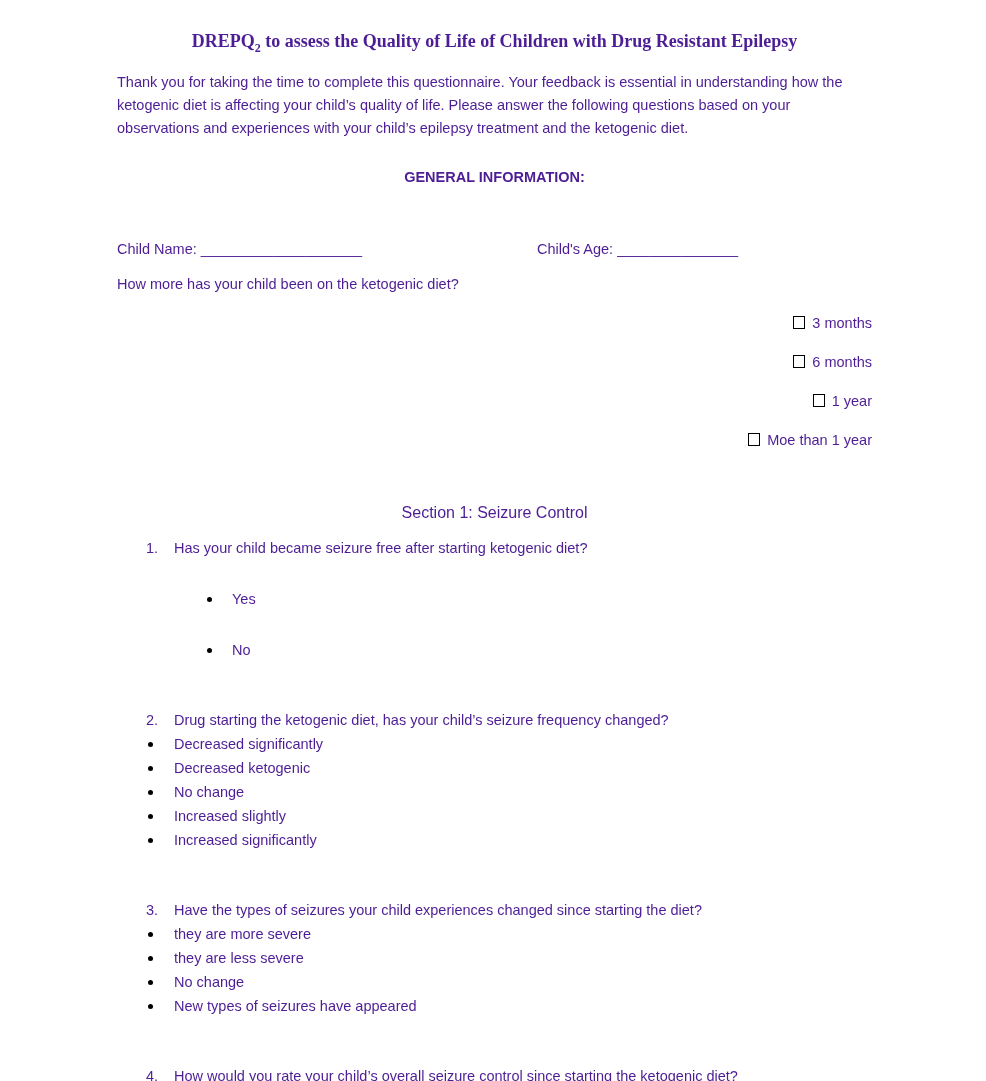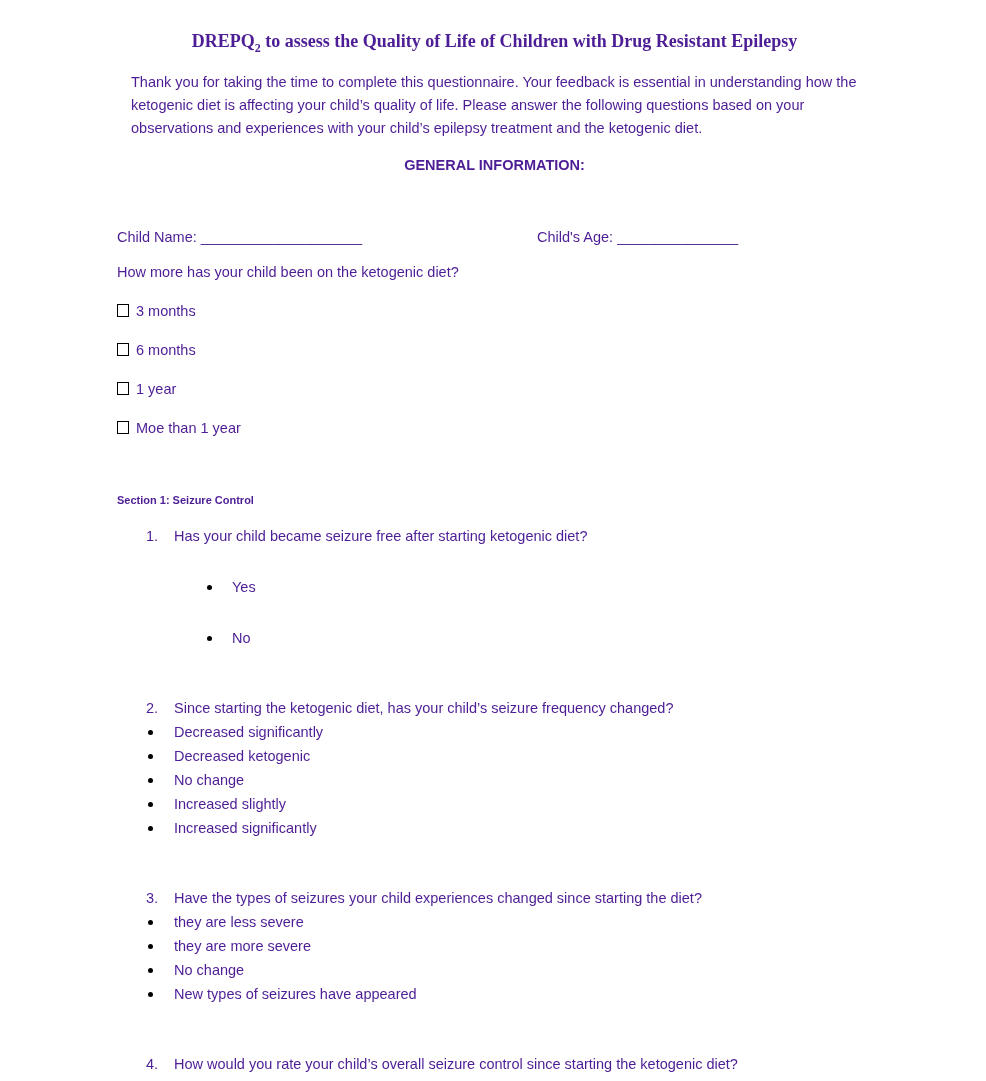--- a/index.html
+++ b/index.html
@@ -18,48 +18,49 @@
   }
   .title {
     font-family: "Liberation Serif", "DejaVu Serif", serif;
     font-size: 18px;
     font-weight: bold;
     text-align: center;
     line-height: 22px;
     margin: 0 0 19px 0;
   }
   .title sub { font-size: 12px; line-height: 0; }
-  .intro { margin: 14px; }
+  .intro { margin: 0; }
   .general-heading {
     font-size: 14.5px;
     font-weight: bold;
     text-align: center;
-    margin: 8px 0 0 0;
+    margin: 26px 0 0 0;
     line-height: 23px;
   }
   .name-age-row { display: flex; margin-top: 49px; }
   .field.name-field { width: 420px; flex-shrink: 0; }
   .blank-line { letter-spacing: 0; white-space: pre; }
   .duration-question { margin: 12px 0 0 0; }
-  .duration-options { margin: 0; }
+  .duration-options { margin: 0; text-align: right; }
   .duration-option { margin-top: 16px; }
   .checkbox {
     display: inline-block;
     width: 10px;
     height: 11px;
     border: 1.5px solid #000000;
     background: #ffffff;
     margin-right: 7px;
     vertical-align: -1px;
   }
   .section-heading {
-    font-size: 11px;
-    font-weight: bold;
+    font-size: 16px;
+    font-weight: normal;
     margin: 49px 0 0 0;
     line-height: 23px;
+    text-align: center;
   }
   .question-block { margin-top: 47px; }
   .question-block.first { margin-top: 13px; }
   .question-line { display: flex; padding-left: 29px; }
   .q-number { width: 28px; flex-shrink: 0; }
   .q-text { flex: 1; }
   .bullet-option { position: relative; padding-left: 57px; margin-top: 1px; }
   .bullet {
     position: absolute;
     left: 31px;
@@ -124,21 +125,21 @@
 
   <div class="bullet-option">
     <span class="bullet"></span><span class="option-label">No</span>
   </div>
 </div>
   </div>
 
   <div class="question-block">
     <div class="question-line">
       <span class="q-number">2.</span>
-      <span class="q-text">Since starting the ketogenic diet, has your child’s seizure frequency changed?</span>
+      <span class="q-text">Drug starting the ketogenic diet, has your child’s seizure frequency changed?</span>
     </div>
     <div class="options">
   <div class="bullet-option">
     <span class="bullet"></span><span class="option-label">Decreased significantly</span>
   </div>
 
   <div class="bullet-option">
     <span class="bullet"></span><span class="option-label">Decreased ketogenic</span>
   </div>
 
@@ -156,25 +157,25 @@
 </div>
   </div>
 
   <div class="question-block">
     <div class="question-line">
       <span class="q-number">3.</span>
       <span class="q-text">Have the types of seizures your child experiences changed since starting the diet?</span>
     </div>
     <div class="options">
   <div class="bullet-option">
-    <span class="bullet"></span><span class="option-label">they are less severe</span>
+    <span class="bullet"></span><span class="option-label">they are more severe</span>
   </div>
 
   <div class="bullet-option">
-    <span class="bullet"></span><span class="option-label">they are more severe</span>
+    <span class="bullet"></span><span class="option-label">they are less severe</span>
   </div>
 
   <div class="bullet-option">
     <span class="bullet"></span><span class="option-label">No change</span>
   </div>
 
   <div class="bullet-option">
     <span class="bullet"></span><span class="option-label">New types of seizures have appeared</span>
   </div>
 </div>

